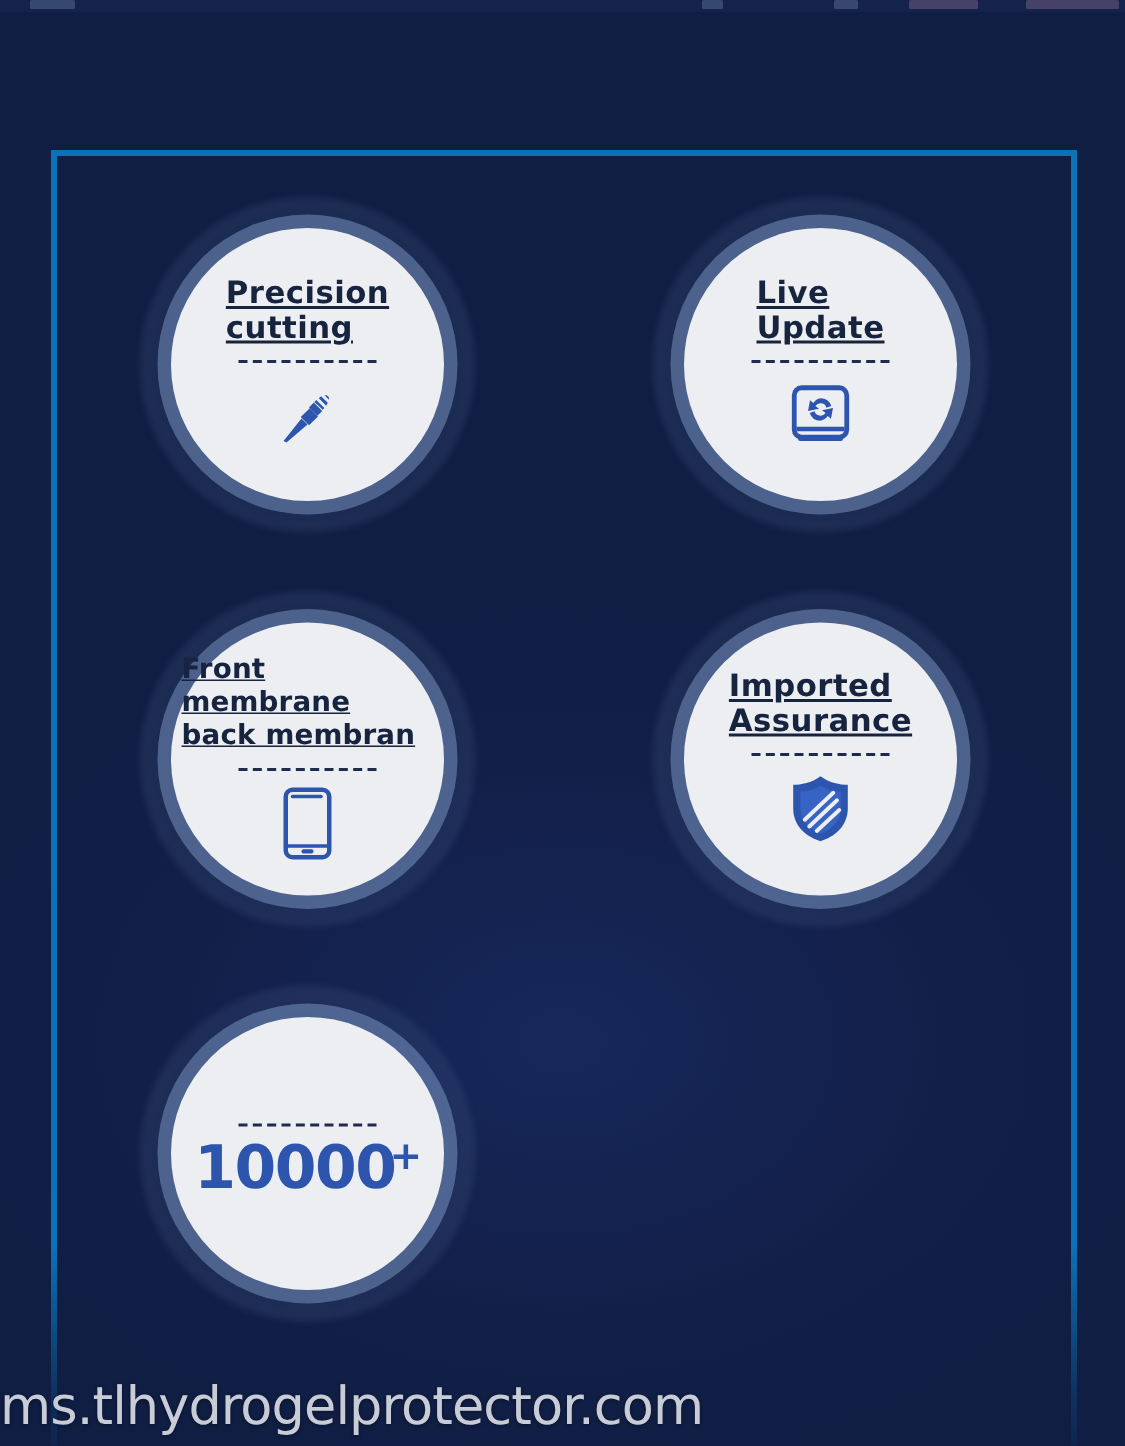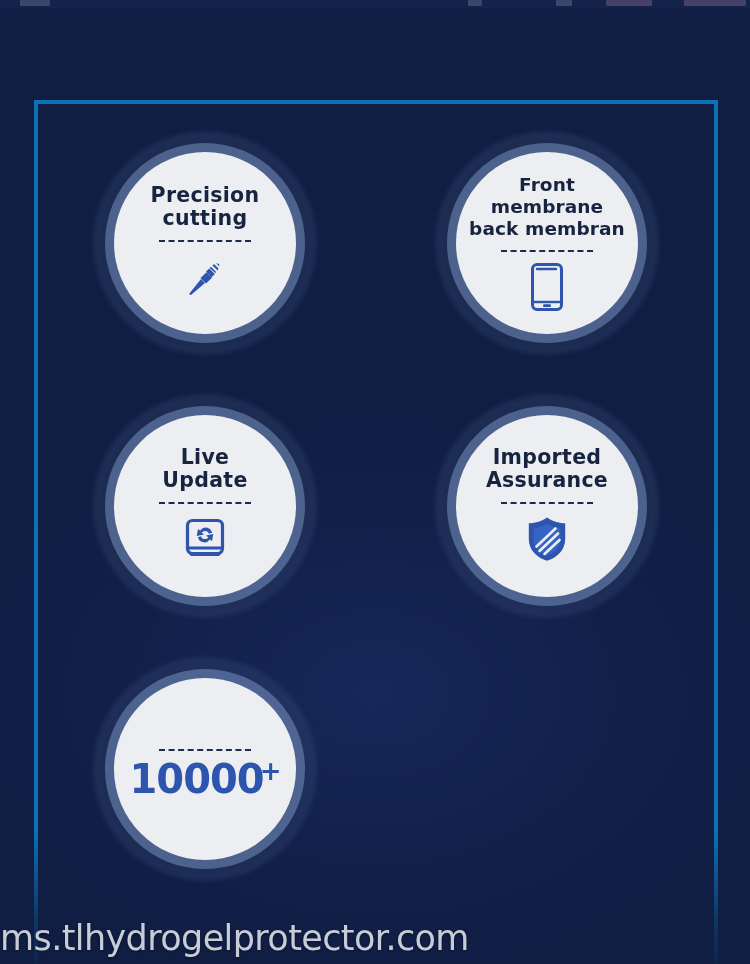--- a/index.html
+++ b/index.html
@@ -111,24 +111,25 @@
     align-items: center;
     justify-content: center;
     box-shadow: 0 0 0 9px rgba(138,166,212,0.45);
   }
 
   .disc-title {
     color: #16243f;
     font-size: 20.5px;
     line-height: 23px;
     font-weight: 600;
-    text-align: center;
+    text-align: left;
     letter-spacing: .3px;
     max-width: 168px;
     white-space: pre-line;
+    text-decoration: underline;
   }
   .disc-title.small {
     font-size: 18.5px;
     line-height: 22px;
     letter-spacing: .1px;
   }
   .disc-title.tiny {
     font-size: 17.5px;
     line-height: 23px;
     font-weight: 500;
@@ -213,38 +214,20 @@
               </g>
             </svg>
           </div>
         </div>
       </div>
     </div>
 
     <div class="cell">
       <div class="badge">
         <div class="disc">
-          <div class="disc-title small">Front membrane
-back membran</div>
-          <div class="divider"></div>
-          <div class="icon-slot">
-            <svg width="34" height="50" viewBox="0 0 34 50" fill="none">
-              <rect x="2.5" y="2.5" width="29" height="45" rx="4.5" stroke="#2d55ad" stroke-width="3"></rect>
-              <path d="M4 40 H30" stroke="#2d55ad" stroke-width="2.4"></path>
-              <path d="M7 7 H26" stroke="#2d55ad" stroke-width="2.4" stroke-linecap="round"></path>
-              <rect x="13" y="42.2" width="8" height="2.8" rx="1.3" fill="#2d55ad"></rect>
-            </svg>
-          </div>
-        </div>
-      </div>
-    </div>
-
-    <div class="cell">
-      <div class="badge">
-        <div class="disc">
           <div class="disc-title">Live
 Update</div>
           <div class="divider"></div>
           <div class="icon-slot">
             <svg width="46" height="46" viewBox="0 0 46 46" fill="none">
               <rect x="5.5" y="4.5" width="35" height="33" rx="5" stroke="#2d55ad" stroke-width="3.2"></rect>
               <path d="M7 32 H39" stroke="#2d55ad" stroke-width="3"></path>
               <path d="M9.5 38.5 H36.5" stroke="#2d55ad" stroke-width="3" stroke-linecap="round"></path>
               <g fill="#2d55ad">
                 <path d="M23 11.5 a7.6 7.6 0 0 1 7.2 5.2 l-3.2 1.1 a4.2 4.2 0 0 0 -4 -2.9 a4.2 4.2 0 0 0 -3.4 1.7 l2.4 1.9 l-7.3 1.5 l1.3 -7.1 l2.2 1.7 a7.6 7.6 0 0 1 4.8 -3.1 Z"></path>
@@ -252,20 +235,38 @@
               </g>
             </svg>
           </div>
         </div>
       </div>
     </div>
 
     <div class="cell">
       <div class="badge">
         <div class="disc">
+          <div class="disc-title small">Front membrane
+back membran</div>
+          <div class="divider"></div>
+          <div class="icon-slot">
+            <svg width="34" height="50" viewBox="0 0 34 50" fill="none">
+              <rect x="2.5" y="2.5" width="29" height="45" rx="4.5" stroke="#2d55ad" stroke-width="3"></rect>
+              <path d="M4 40 H30" stroke="#2d55ad" stroke-width="2.4"></path>
+              <path d="M7 7 H26" stroke="#2d55ad" stroke-width="2.4" stroke-linecap="round"></path>
+              <rect x="13" y="42.2" width="8" height="2.8" rx="1.3" fill="#2d55ad"></rect>
+            </svg>
+          </div>
+        </div>
+      </div>
+    </div>
+
+    <div class="cell">
+      <div class="badge">
+        <div class="disc">
           <div class="disc-title">Imported
 Assurance</div>
           <div class="divider"></div>
           <div class="icon-slot">
             <svg width="44" height="48" viewBox="0 0 44 48" fill="none">
               <path d="M22 2.5 C16 7 9 8.2 3.8 8.2 V24 C3.8 36 13 43 22 45.8 C31 43 40.2 36 40.2 24 V8.2 C35 8.2 28 7 22 2.5 Z" fill="#2d55ad"></path>
               <path d="M22 8.5 C17.6 11.8 12.3 12.7 8.6 12.7 V24 C8.6 33 15.2 38.3 22 40.6 C28.8 38.3 35.4 33 35.4 24 V12.7 C31.7 12.7 26.4 11.8 22 8.5 Z" fill="#3763c4"></path>
               <g stroke="#eceef1" stroke-width="2.6" stroke-linecap="round">
                 <line x1="11.5" y1="31.5" x2="30.5" y2="13.5"></line>
                 <line x1="14.5" y1="36.0" x2="33.0" y2="18.5"></line>

